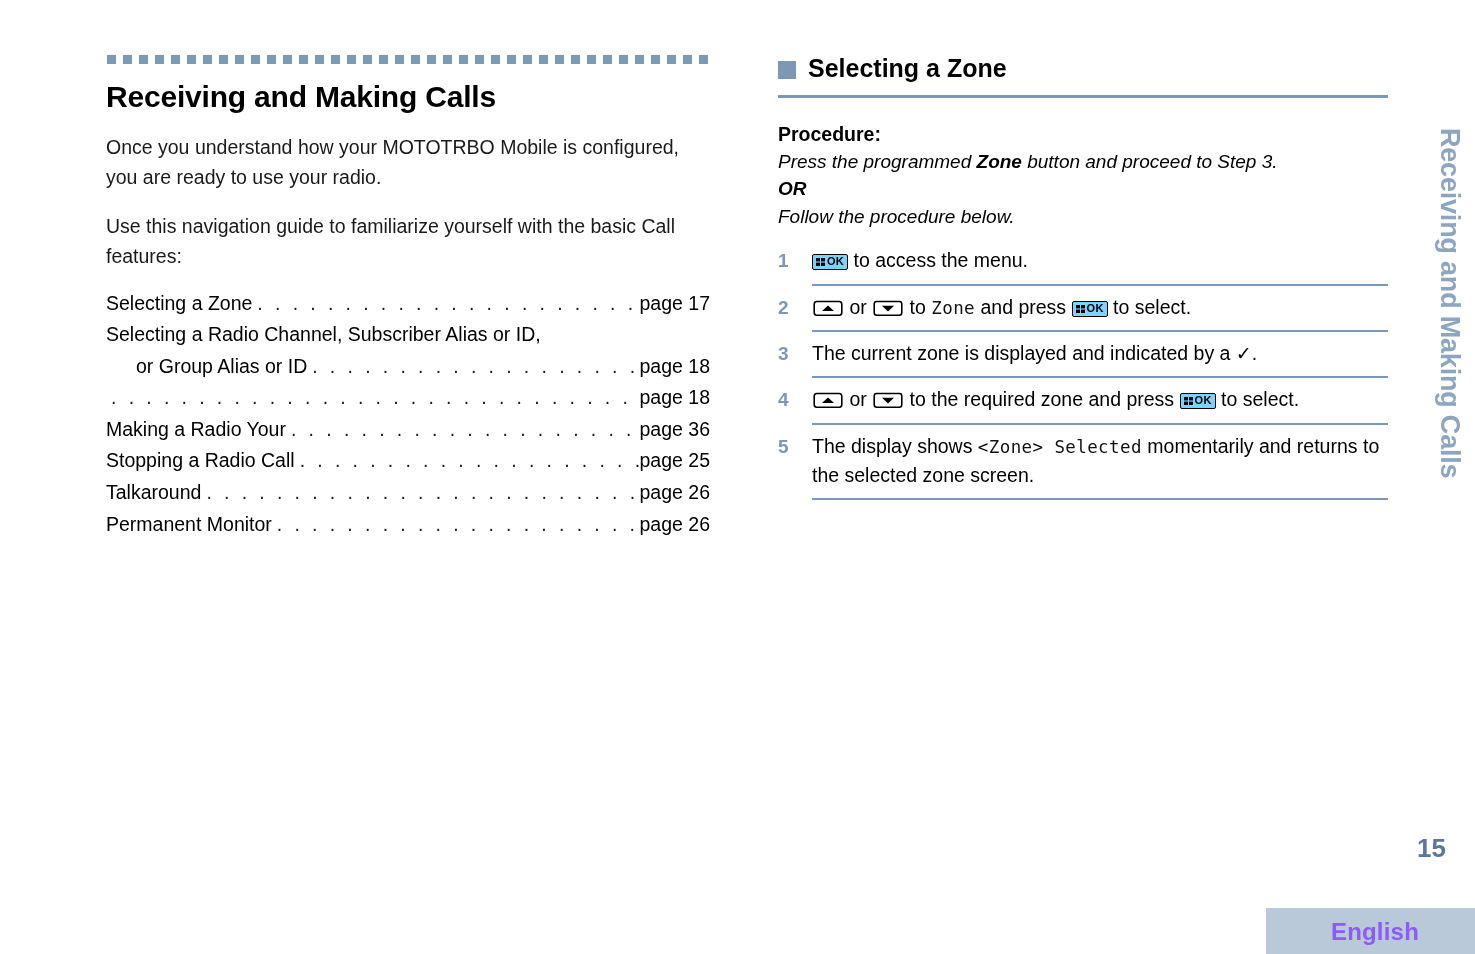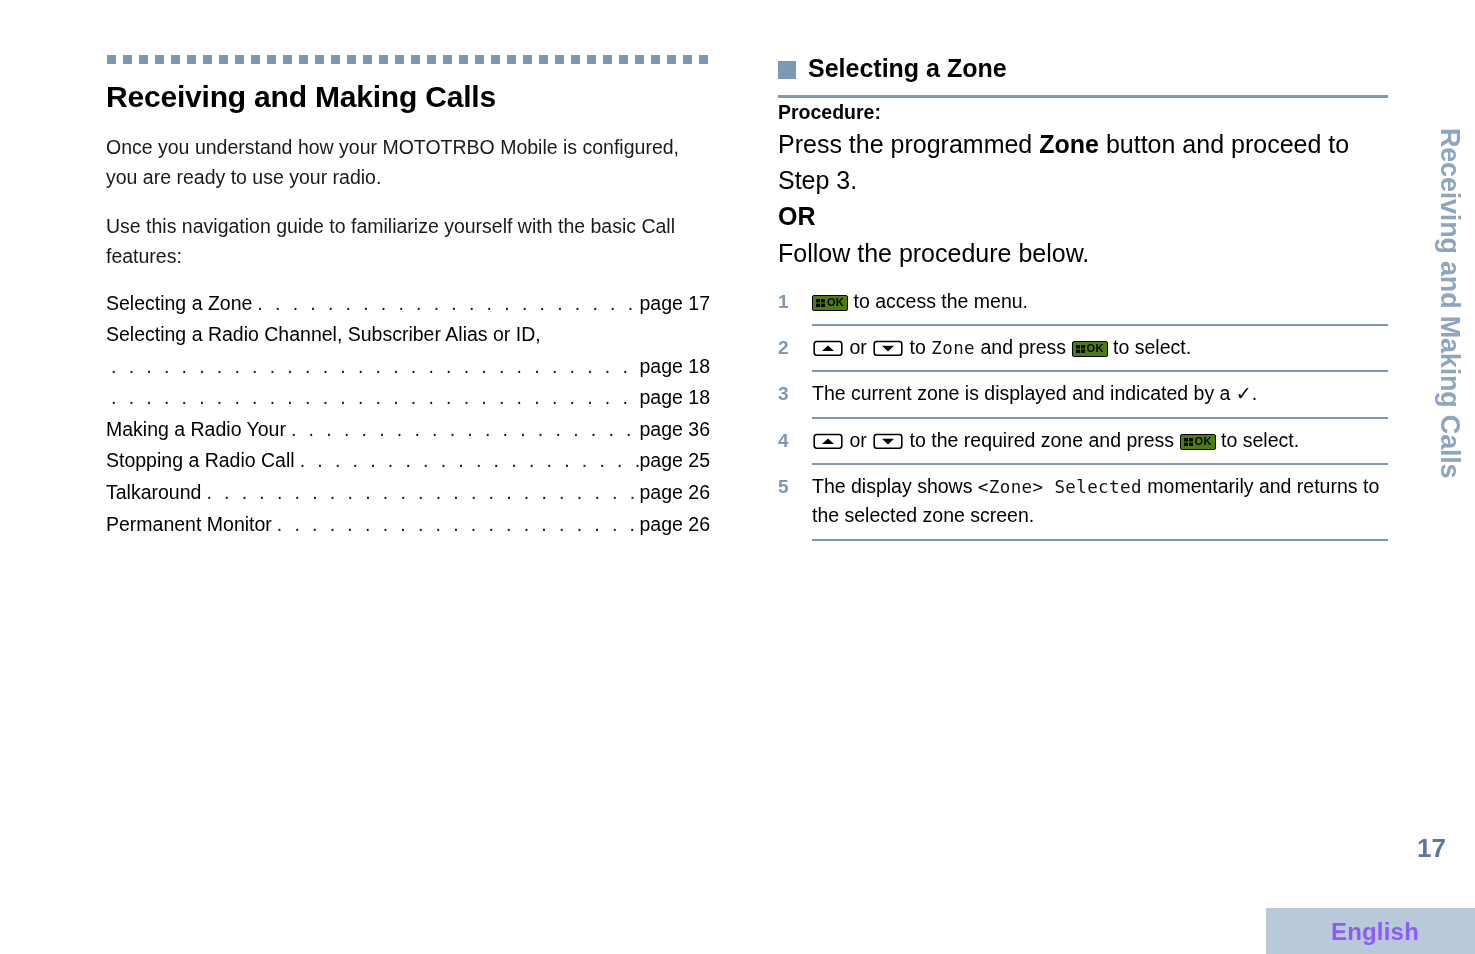--- a/index.html
+++ b/index.html
@@ -112,25 +112,27 @@
     height: 3px;
     background: #7e97b4;
     margin-top: 12px;
     width: 610px;
   }
 
   
   .proc-head {
     font-size: 19.5px;
     font-weight: bold;
+    margin-top: 22px;
     line-height: 1.45;
   }
   .proc-line {
-    font-size: 25px;
+    font-size: 19px;
     line-height: 1.45;
+    font-style: italic;
   }
   .proc-line b { font-weight: bold; }
 
   
   .steps { margin-top: 16px; }
   .step {
     display: flex;
     align-items: flex-start;
     padding-bottom: 7px;
   }
@@ -156,21 +158,21 @@
     display: inline-block;
     border: 1.5px solid #000;
     border-radius: 2px;
     padding: 0px 3px 1px 3px;
     font-size: 11px;
     font-weight: bold;
     line-height: 13px;
     vertical-align: 2px;
     white-space: nowrap;
     letter-spacing: 0.3px;
-    background: #4d7c0f;
+    background: #7dd3fc;
   }
   .key-ok .grid {
     display: inline-block;
     width: 9px;
     height: 8px;
     vertical-align: -1px;
     margin-right: 2px;
   }
   .key-ok .grid svg { display: block; }
   .key-ok .oklabel { font-family: "Liberation Sans", sans-serif; }
@@ -263,20 +265,21 @@
         <span class="toc-label">Selecting a Zone</span>
         <span class="toc-leader">. . . . . . . . . . . . . . . . . . . . . . . . . . . . . . . . . . . . . . . . . . . . . . . . . . .</span>
         <span class="toc-page">page 17</span>
       </div>
 
       <div class="toc-row nopage">
         <span class="toc-label">Selecting a Radio Channel, Subscriber Alias or ID,</span>
       </div>
 
       <div class="toc-row">
+        <span class="toc-label indent">or Group Alias or ID</span>
         <span class="toc-leader">. . . . . . . . . . . . . . . . . . . . . . . . . . . . . . . . . . . . . . . . . . . . . . . . . . .</span>
         <span class="toc-page">page 18</span>
       </div>
 
       <div class="toc-row">
         <span class="toc-leader">. . . . . . . . . . . . . . . . . . . . . . . . . . . . . . . . . . . . . . . . . . . . . . . . . . .</span>
         <span class="toc-page">page 18</span>
       </div>
 
       <div class="toc-row">
@@ -382,17 +385,17 @@
         <div class="step-body"><span>The display shows </span><span class="lcd">&lt;Zone&gt; Selected</span><span> momentarily and returns to the selected zone screen.</span></div>
       </div>
 
     </div>
   </div>
 
   <div class="side-tab">
     <div class="side-tab-text">Receiving and Making Calls</div>
   </div>
 
-  <div class="page-num">17</div>
+  <div class="page-num">15</div>
   <div class="lang-band"></div>
   <div class="lang-label">English</div>
 
 </div>
 
 </body></html>

